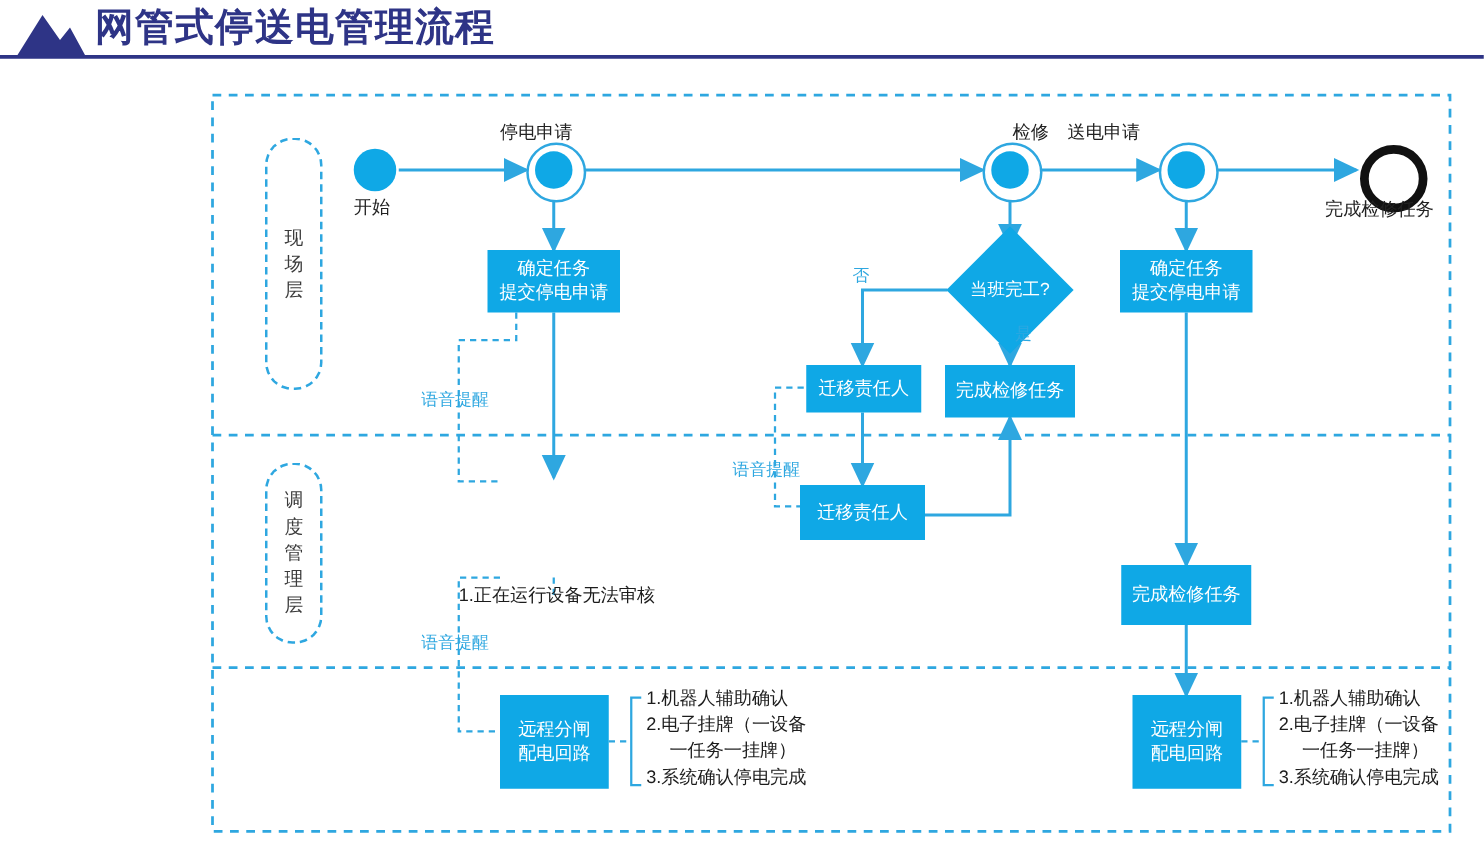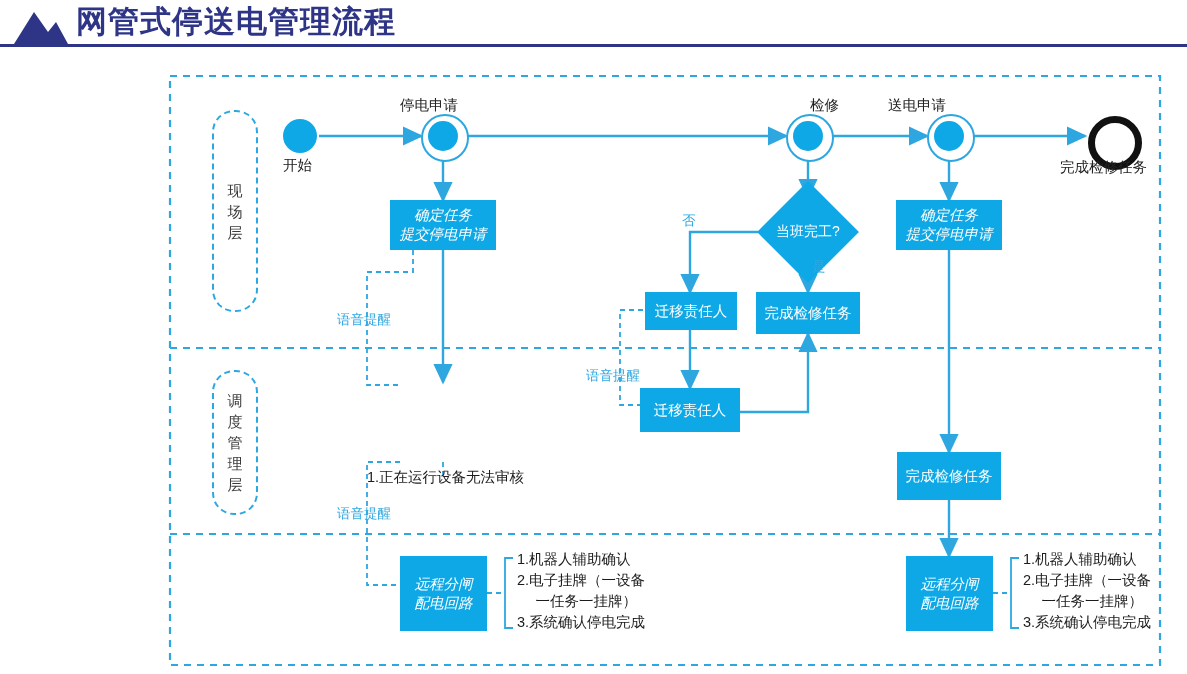--- a/index.html
+++ b/index.html
@@ -36,21 +36,21 @@
   }
   .lane-label span{display:block;width:16px;}
 
   
   .pbox{
     position:absolute;background:#0fa8e6;color:#ffffff;
     display:flex;align-items:center;justify-content:center;
     text-align:center;font-size:14.5px;line-height:19px;
     box-sizing:border-box;
   }
-  .pbox.two span{display:block;font-style:italic;}
+  .pbox.two span{display:block;}
 
   
   .diamond{position:absolute;}
   .diamond .dshape{position:absolute;left:0;top:0;width:100%;height:100%;
     background:#0fa8e6;transform:rotate(45deg);}
   .diamond .dtext{position:absolute;left:0;top:0;width:100%;height:100%;
     display:flex;align-items:center;justify-content:center;
     color:#ffffff;font-size:14px;white-space:nowrap;z-index:2;text-align:center;}
 
   
@@ -161,21 +161,21 @@
   <div class="node-label" style="left:400px;top:96px;">停电申请</div>
 
   <div class="ring-outer" style="left:786px;top:114px;width:44px;height:44px;">
     <div class="ring-inner" style="left:5px;top:5px;width:30px;height:30px;"></div>
   </div>
   <div class="node-label" style="left:786px;top:96px;margin-left:24px;">检修</div>
 
   <div class="ring-outer" style="left:927px;top:114px;width:44px;height:44px;">
     <div class="ring-inner" style="left:5px;top:5px;width:30px;height:30px;"></div>
   </div>
-  <div class="node-label" style="left:888px;top:96px;">送电申请</div>
+  <div class="node-label" style="left:854px;top:96px;">送电申请</div>
 
   <div class="end-ring" style="left:1088px;top:116px;width:40px;height:40px;"></div>
   <div class="node-label" style="left:1060px;top:158px;">完成检修任务</div>
 
   <div class="pbox two" style="left:390px;top:200px;width:106px;height:50px;flex-direction:column;">
     <span>确定任务</span>
     <span>提交停电申请</span>
   </div>
 
   <div class="pbox two" style="left:896px;top:200px;width:106px;height:50px;flex-direction:column;">

